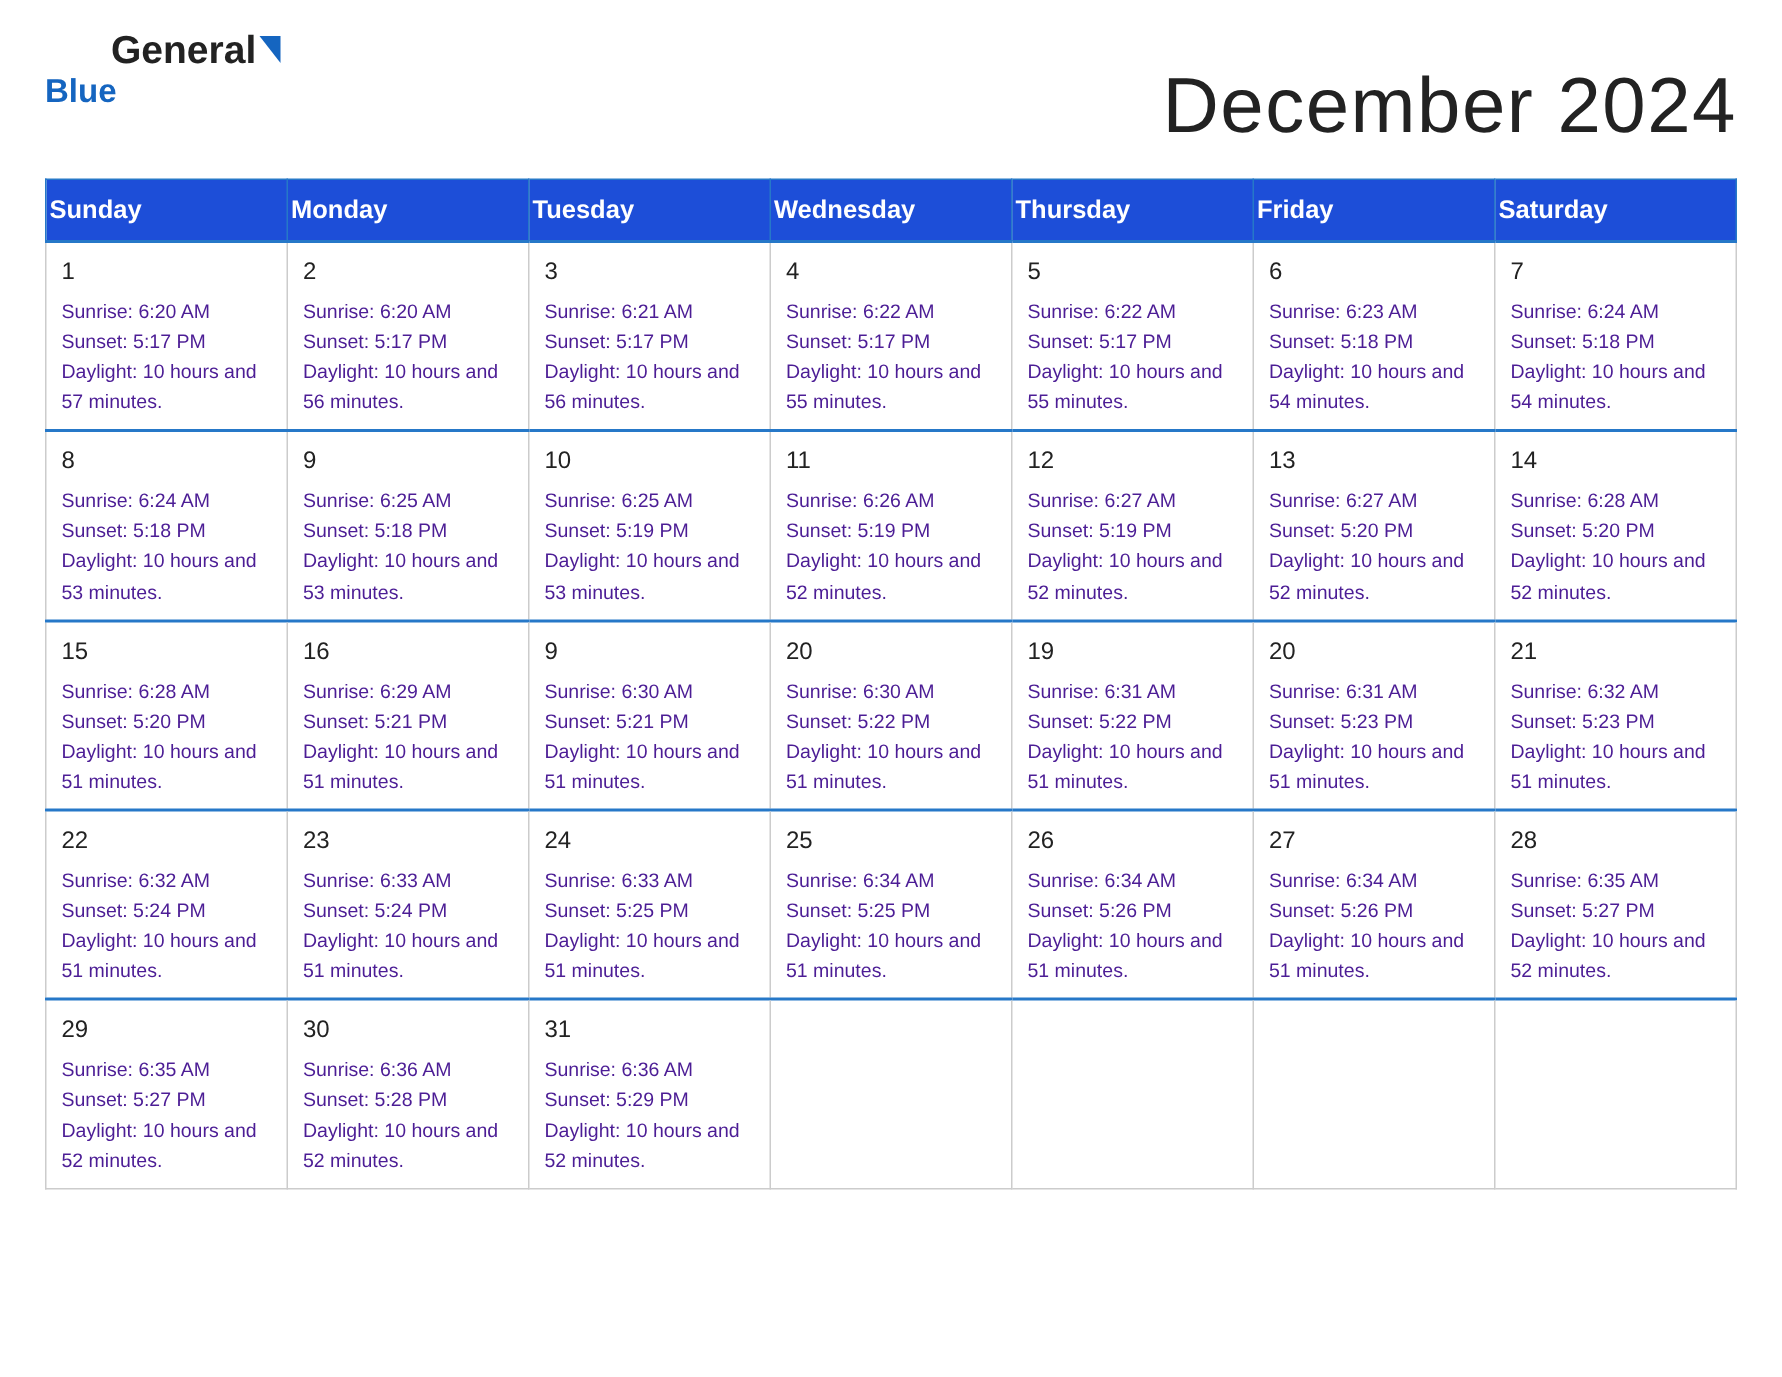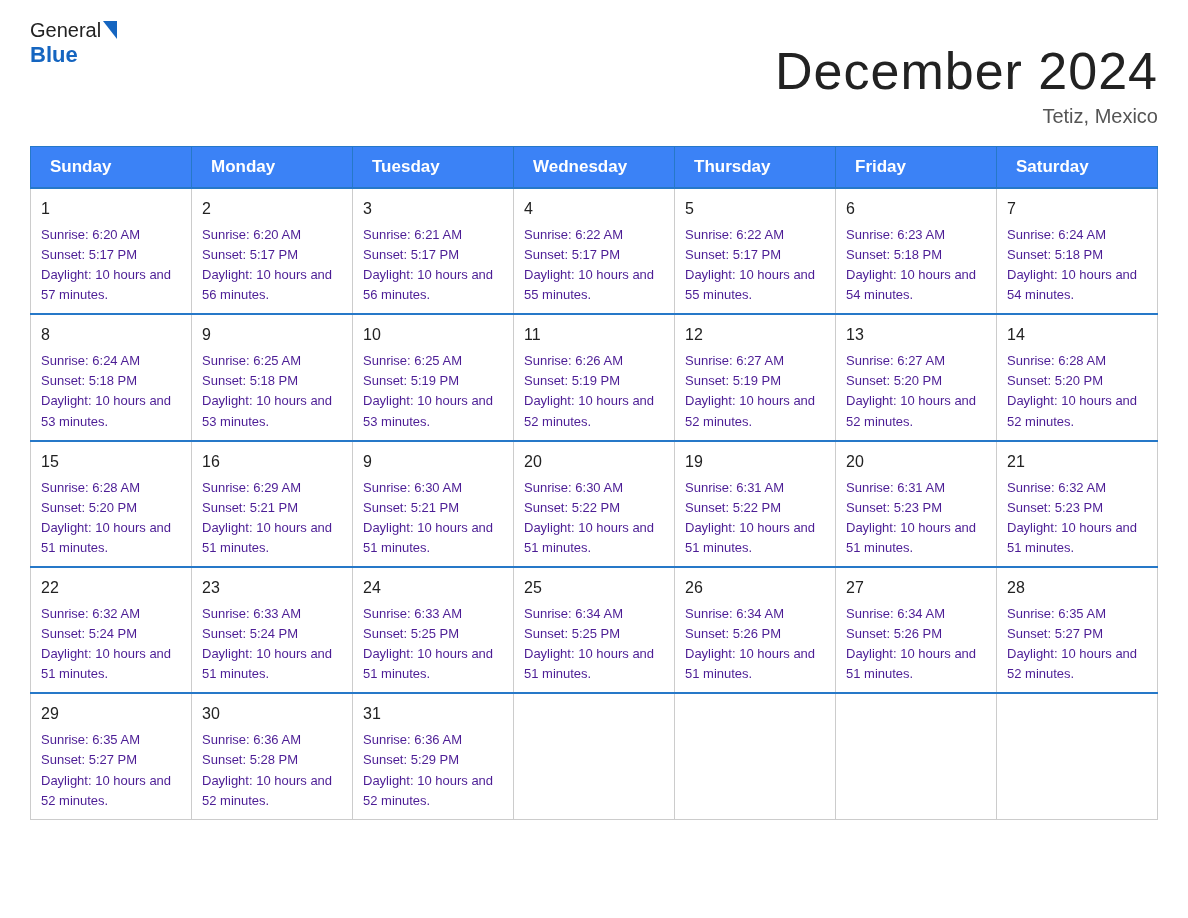--- a/index.html
+++ b/index.html
@@ -16,24 +16,25 @@
       justify-content: space-between;
       align-items: flex-start;
       margin-bottom: 18px;
     }
     .logo-area {
       display: flex;
       flex-direction: column;
       align-items: flex-start;
     }
     .logo-text {
-      font-size: 20px;
-      font-weight: normal;
+      font-size: 26px;
+      font-weight: bold;
       color: #222;
       line-height: 1;
+      margin-left: 44px;
     }
     .logo-triangle {
       display: inline-block;
       width: 0;
       height: 0;
       border-left: 14px solid transparent;
       border-right: 0px solid transparent;
       border-top: 18px solid #1565c0;
       margin-left: 2px;
       vertical-align: middle;
@@ -62,25 +63,25 @@
       font-size: 20px;
       color: #555;
       margin-top: 4px;
     }
     .calendar-table {
       width: 100%;
       border-collapse: collapse;
       table-layout: fixed;
     }
     .calendar-table th {
-      background-color: #3b82f6;
+      background-color: #1d4ed8;
       color: #fff;
       font-size: 17px;
       font-weight: bold;
-      padding: 10px 19px;
+      padding: 10px 2px;
       text-align: left;
       border: 1px solid #2678c8;
     }
     .calendar-table td {
       vertical-align: top;
       padding: 8px 10px;
       border: 1px solid #ccc;
       border-top: 2px solid #2678c8;
       font-size: 13px;
       line-height: 1.55;
@@ -108,21 +109,20 @@
 <div class="header">
   <div class="logo-area">
     <div class="logo-line">
       <span class="logo-text">General</span>
       <span class="logo-triangle"></span>
     </div>
     <span class="logo-blue-word">Blue</span>
   </div>
   <div class="title-area">
     <div class="month-title">December 2024</div>
-    <div class="location">Tetiz, Mexico</div>
   </div>
 </div>
 
 <table class="calendar-table">
   <thead>
     <tr>
       <th>Sunday</th>
       <th>Monday</th>
       <th>Tuesday</th>
       <th>Wednesday</th>

